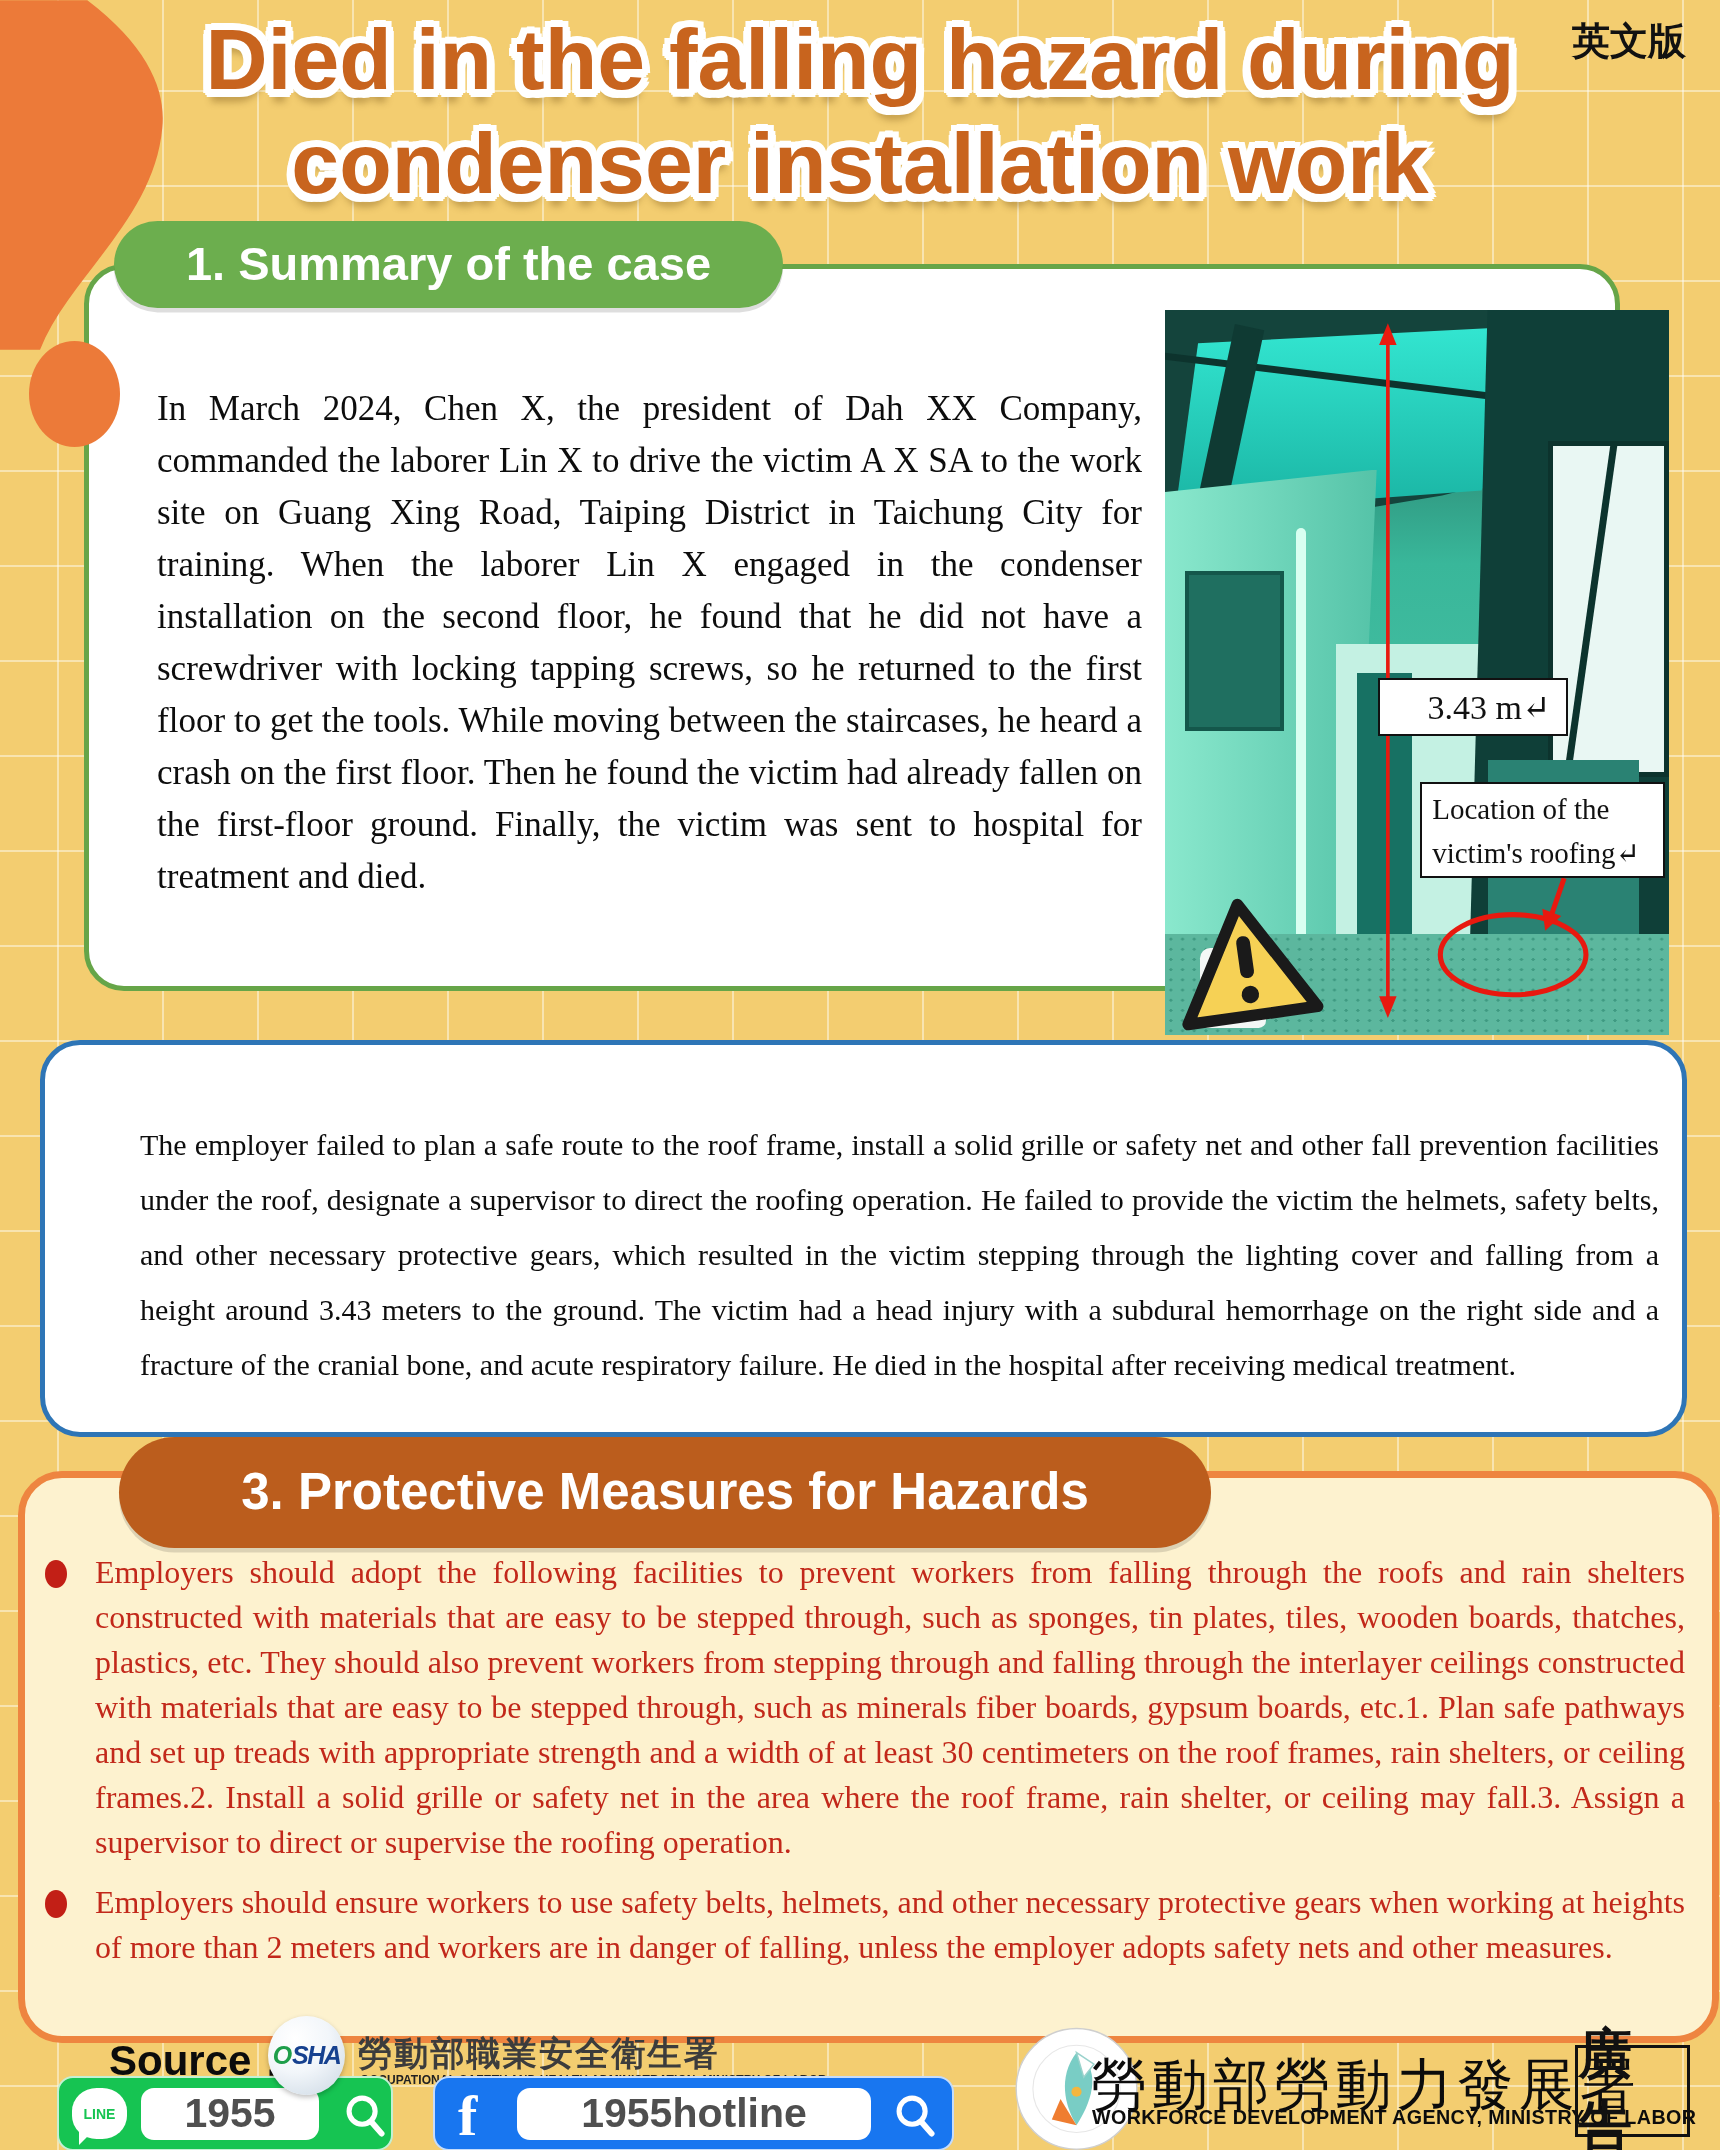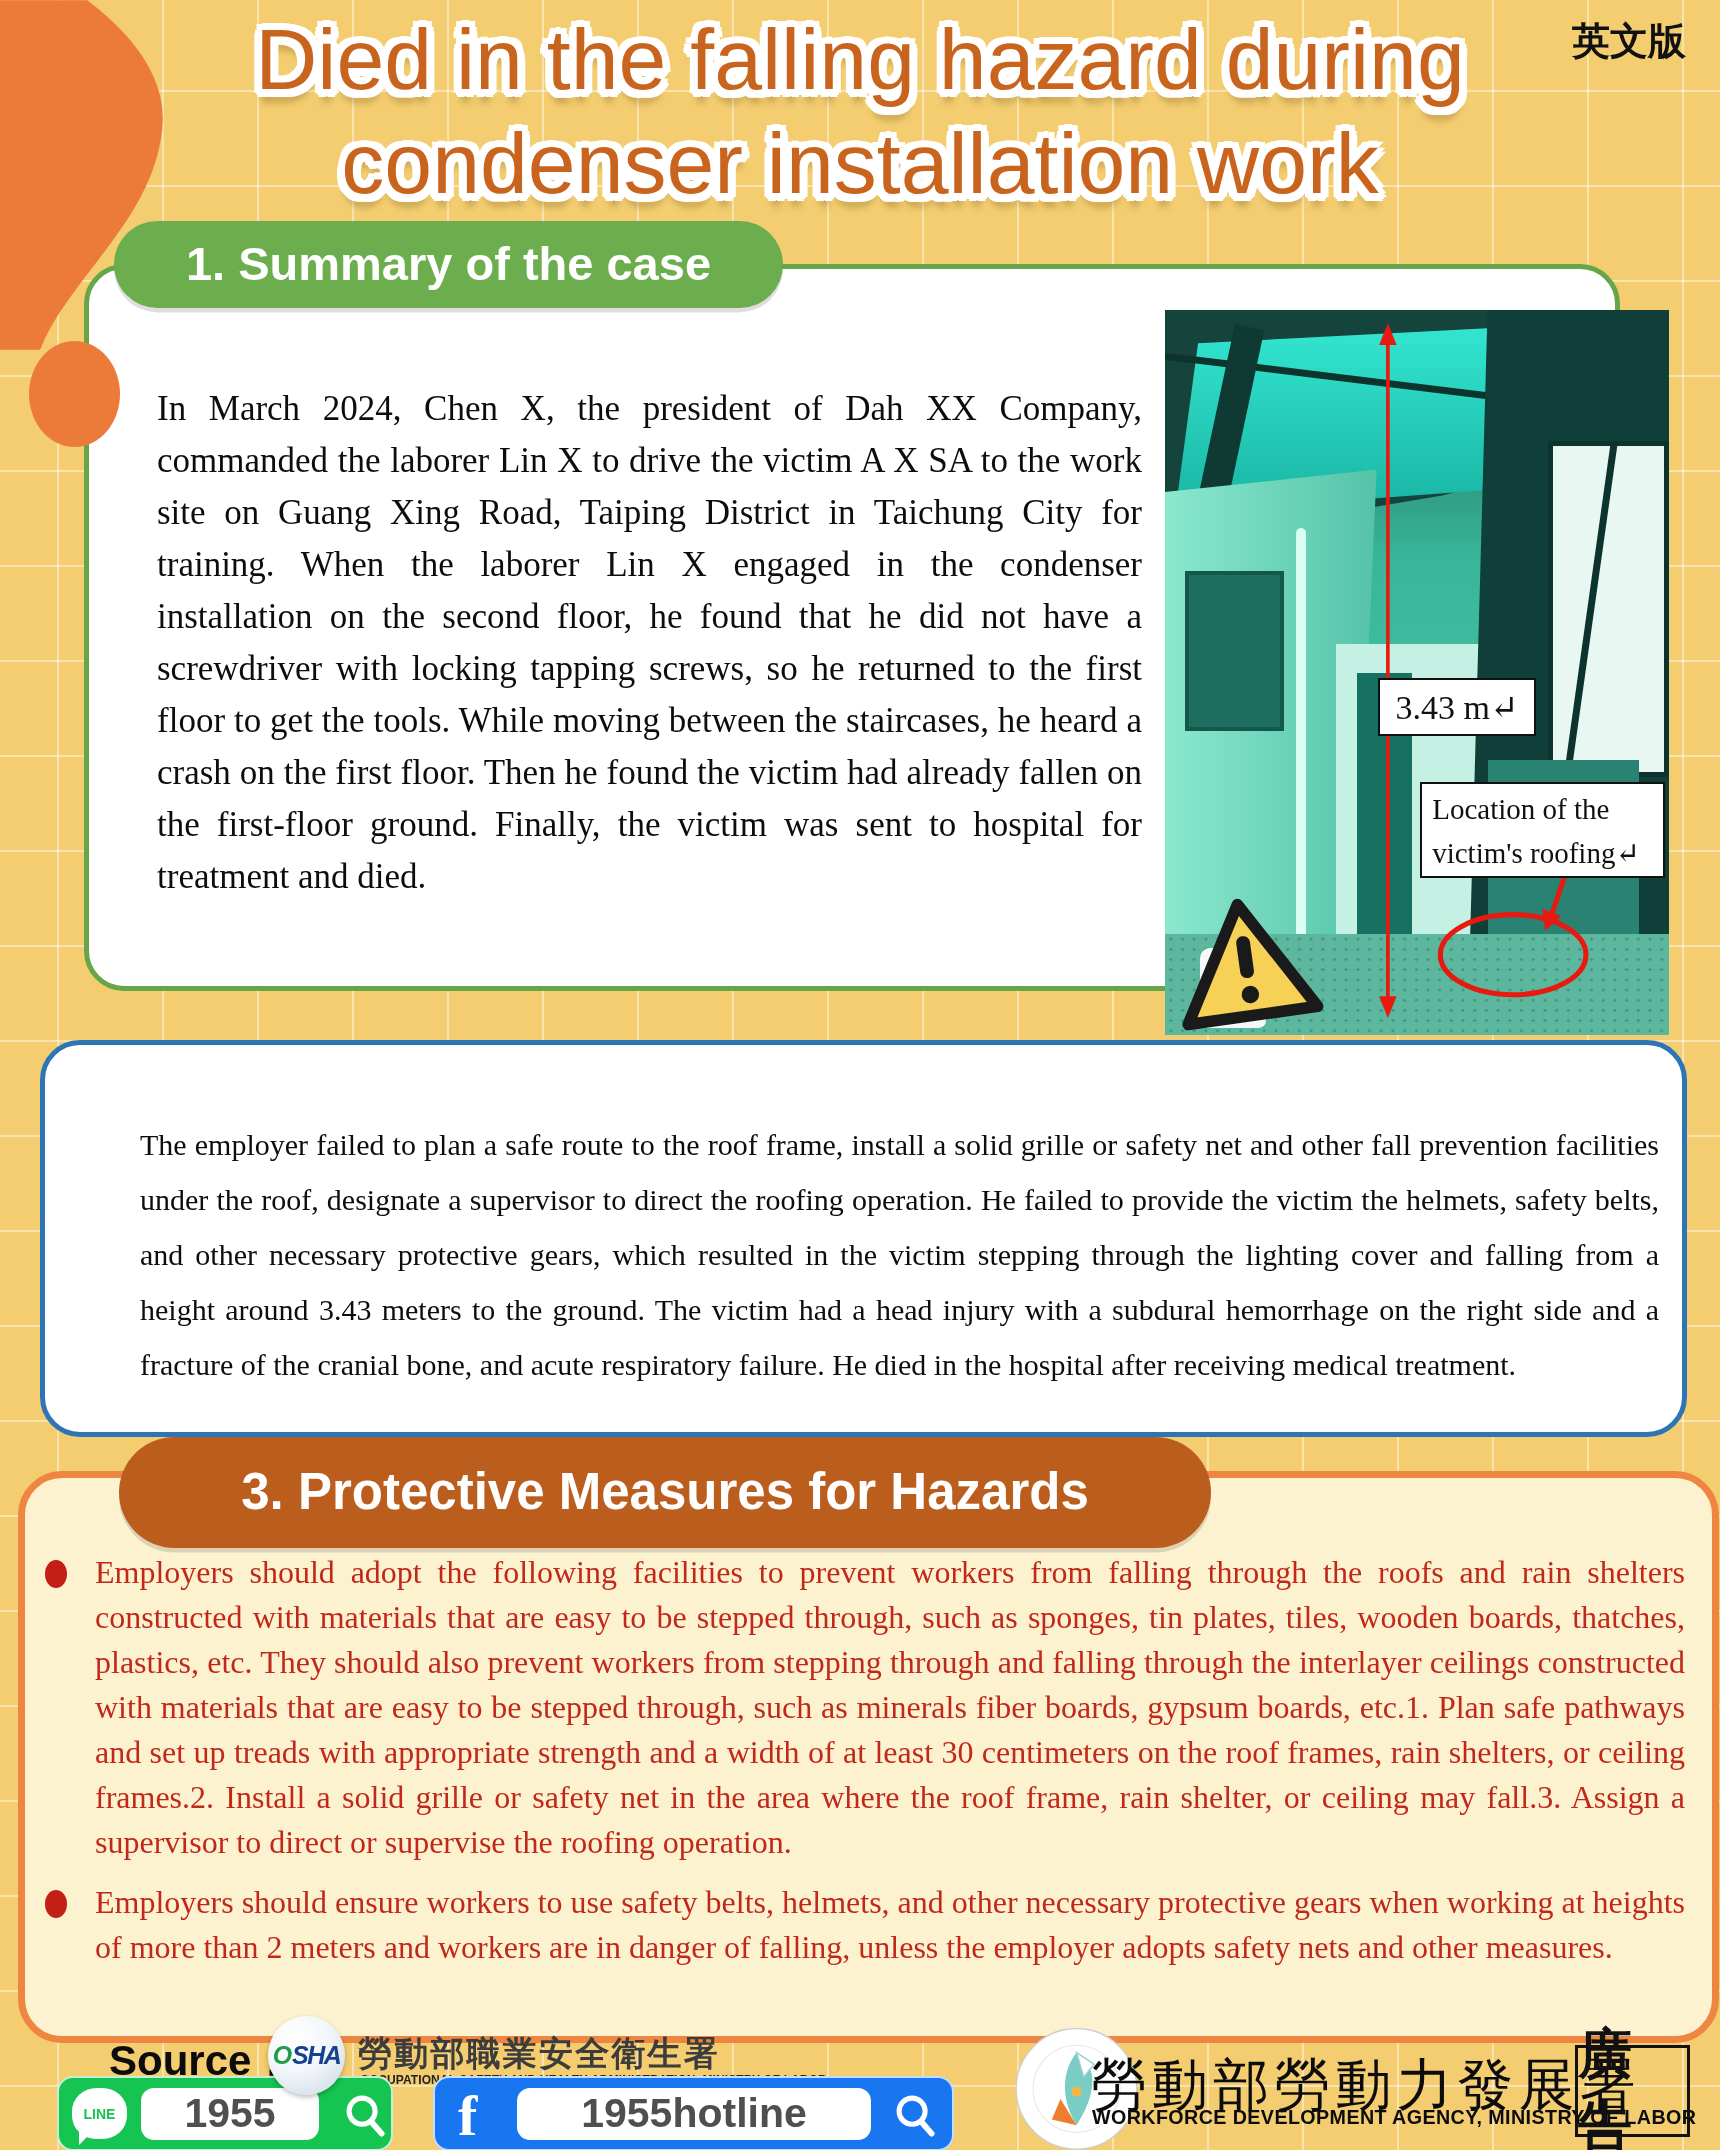--- a/index.html
+++ b/index.html
@@ -8,21 +8,21 @@
     background-color:#f3cd70;
     background-image:
       repeating-linear-gradient(90deg, transparent 0 93px, rgba(255,255,255,.45) 93px 95px),
       repeating-linear-gradient(0deg, transparent 0 93px, rgba(255,255,255,.45) 93px 95px);
     background-position:69px 29px;
     font-family:"Liberation Sans","DejaVu Sans",sans-serif;
   }
   
   .title-line{
     position:absolute;left:0;width:100%;text-align:center;
-    font-size:86px;font-weight:400;color:#c8641e;letter-spacing:0px;
+    font-size:86px;font-weight:700;color:#c8641e;letter-spacing:0px;
     text-shadow:
       -7.3px 0 0 #fff,7.3px 0 0 #fff,0 -7.3px 0 #fff,0 7.3px 0 #fff,
       -5.8px -5.8px 0 #fff,5.8px -5.8px 0 #fff,-5.8px 5.8px 0 #fff,5.8px 5.8px 0 #fff,
       -8px 4.4px 0 #fff,8px 4.4px 0 #fff,-4.4px 8px 0 #fff,4.4px 8px 0 #fff,
       0 13px 7.3px rgba(130,95,30,.45);
     z-index:3;white-space:nowrap;
   }
   .lang-badge{position:absolute;left:1572px;top:16px;font-size:38px;font-weight:700;color:#111;z-index:4;}
   
   .blob{position:absolute;left:0;top:0;z-index:2;}
@@ -70,21 +70,21 @@
   .ph-mullion{left:84%;top:18%;width:7.3px;height:45%;background:#0c332d;transform:rotate(8deg);}
   .ph-panel{left:64%;top:62%;width:30%;height:30%;background:#2a8273;}
   .ph-floor{left:0;top:86%;width:100%;height:14%;
     background-color:#5cb79e;
     background-image:radial-gradient(#3f9a82 1.8px, transparent 1.8px);background-size:11.7px 10.2px;}
   .ph-bucket{left:7%;top:88%;width:13%;height:11%;background:#f4f8f6;border-radius:10.2px 10.2px 7.3px 7.3px;}
   .photo svg.overlay{position:absolute;left:0;top:0;z-index:3;}
   .measure-box{
     position:absolute;left:213px;top:368px;width:154px;height:54px;z-index:4;
     background:#fff;border:2.2px solid #111;font-size:34px;color:#111;
-    display:flex;align-items:center;justify-content:center;
+    display:flex;align-items:center;justify-content:center;padding-left:32px;
   }
   .loc-box{
     position:absolute;left:255px;top:472px;width:245px;height:96px;z-index:4;
     background:#fff;border:2.2px solid #111;font-size:29px;line-height:44px;color:#111;
     padding:2.9px 0 0 10.2px;box-sizing:border-box;
   }
   .warn{position:absolute;left:5.8px;top:581px;z-index:5;transform:rotate(-8deg);}
   
   .source-label{position:absolute;left:109px;top:2033px;font-size:42px;font-weight:700;color:#0c0c0c;z-index:6;}
   .osha-ball{

